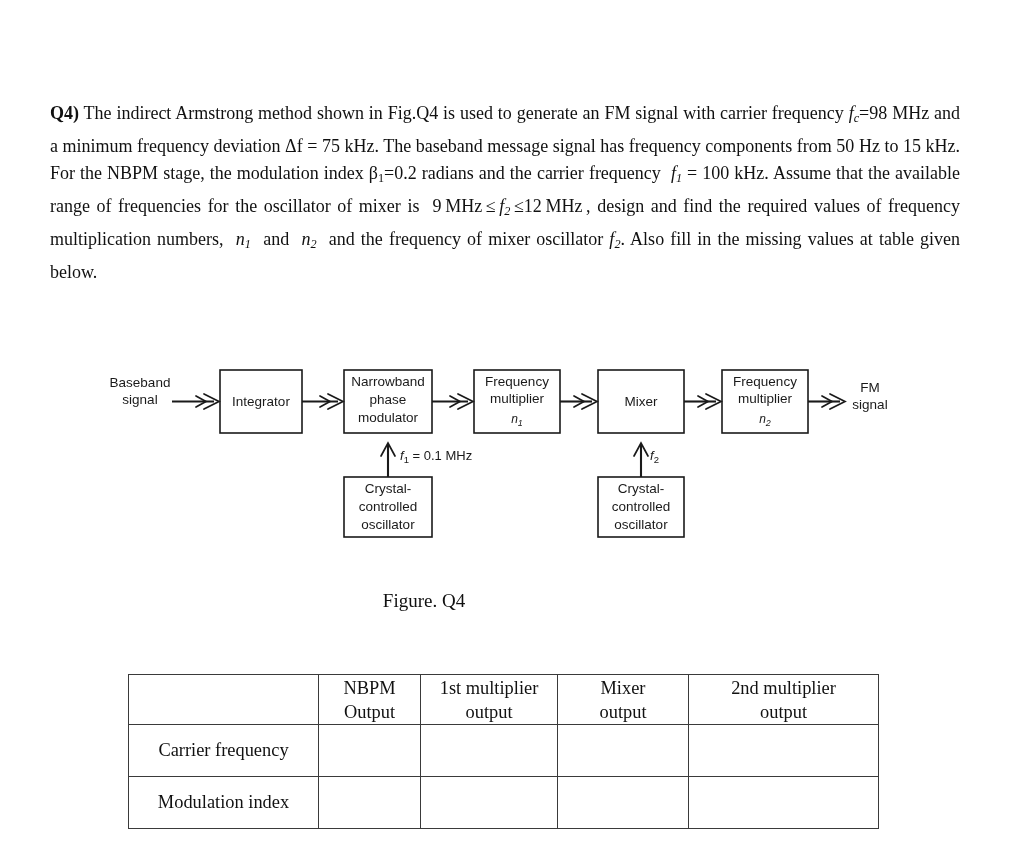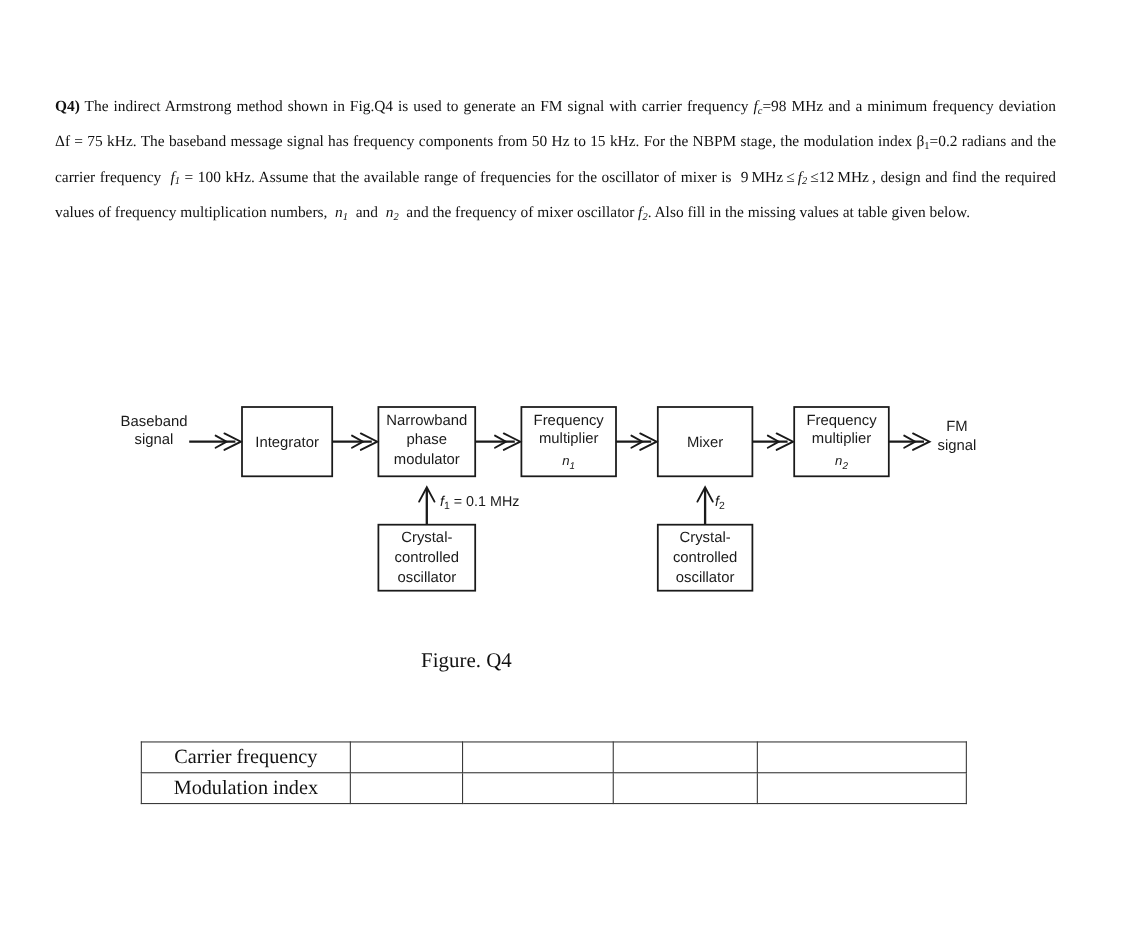--- a/index.html
+++ b/index.html
@@ -13,24 +13,24 @@
     position: relative;
     font-family: "Liberation Serif", serif;
     color: #000000;
     overflow: hidden;
   }
 
   
   #question-block {
     position: absolute;
     left: 50px;
-    top: 84px;
+    top: 100px;
     width: 910px;
     font-family: "Liberation Serif", serif;
-    font-size: 14px;
+    font-size: 18px;
     line-height: 27.5px;
     text-align: justify;
     text-justify: inter-word;
     color: #111;
   }
   .ital { font-style: italic; }
   .sub {
     font-size: 0.68em;
     vertical-align: -0.28em;
     font-style: italic;
@@ -79,21 +79,21 @@
     vertical-align: middle;
     padding: 0;
     height: 27px;
   }
   #values-table td.hdr {
     height: 49px;
     line-height: 24px;
   }
   #values-table td.rowlabel {
     text-align: center;
-    padding: 0 6px;
+    padding: 12px 6px;
   }
   #values-table td.blank { }
   .col-a { width: 190px; }
   .col-b { width: 102px; }
   .col-c { width: 137px; }
   .col-d { width: 131px; }
   .col-e { width: 190px; }
   .hdr-line2 { display: block; }
 </style>
 </head>
@@ -211,20 +211,39 @@
 <table id="values-table">
   <colgroup>
     <col class="col-a">
       <col class="col-b">
       <col class="col-c">
       <col class="col-d">
       <col class="col-e">
   </colgroup>
   <tbody>
     <tr>
+      <td class="hdr"></td>
+      <td class="hdr">
+        <span>NBPM</span>
+        <span class="hdr-line2">Output</span>
+      </td>
+      <td class="hdr">
+        <span>1st multiplier</span>
+        <span class="hdr-line2">output</span>
+      </td>
+      <td class="hdr">
+        <span>Mixer</span>
+        <span class="hdr-line2">output</span>
+      </td>
+      <td class="hdr">
+        <span>2nd multiplier</span>
+        <span class="hdr-line2">output</span>
+      </td>
+    </tr>
+    <tr>
       <td class="rowlabel">Carrier frequency</td>
       <td class="blank"></td>
       <td class="blank"></td>
       <td class="blank"></td>
       <td class="blank"></td>
     </tr>
     <tr>
       <td class="rowlabel">Modulation index</td>
       <td class="blank"></td>
       <td class="blank"></td>

